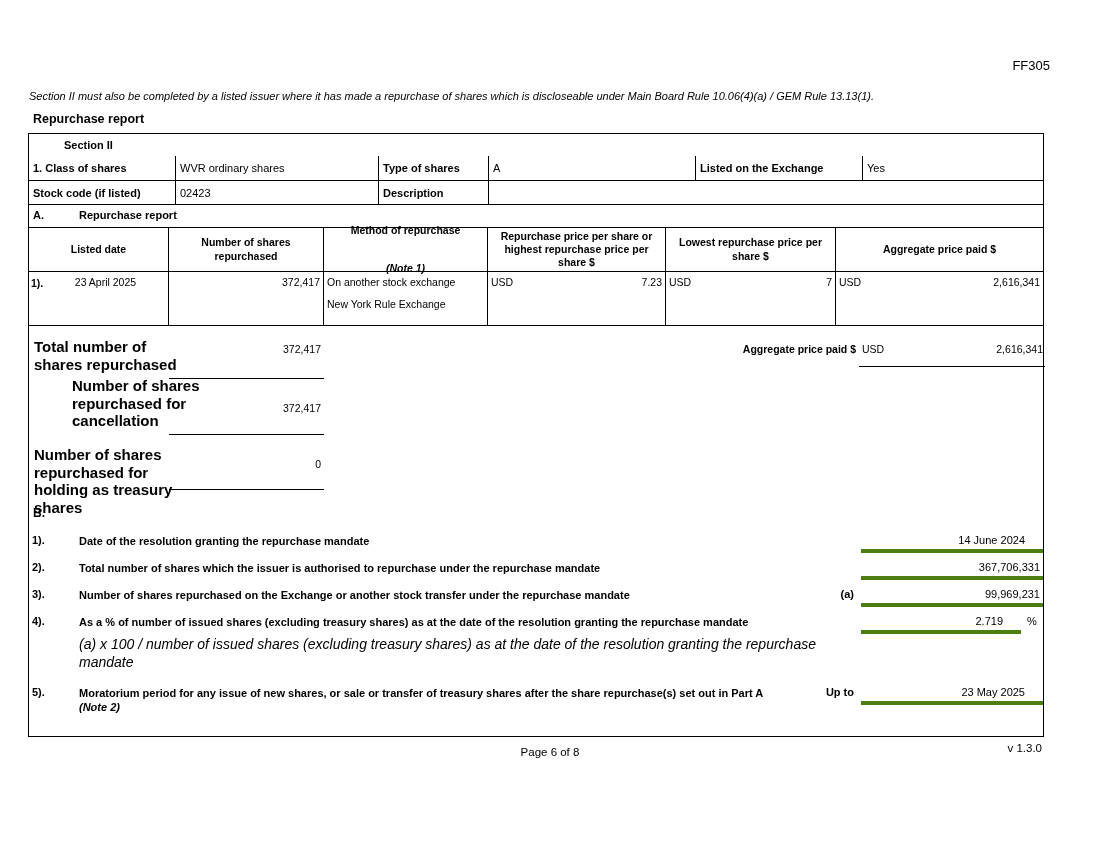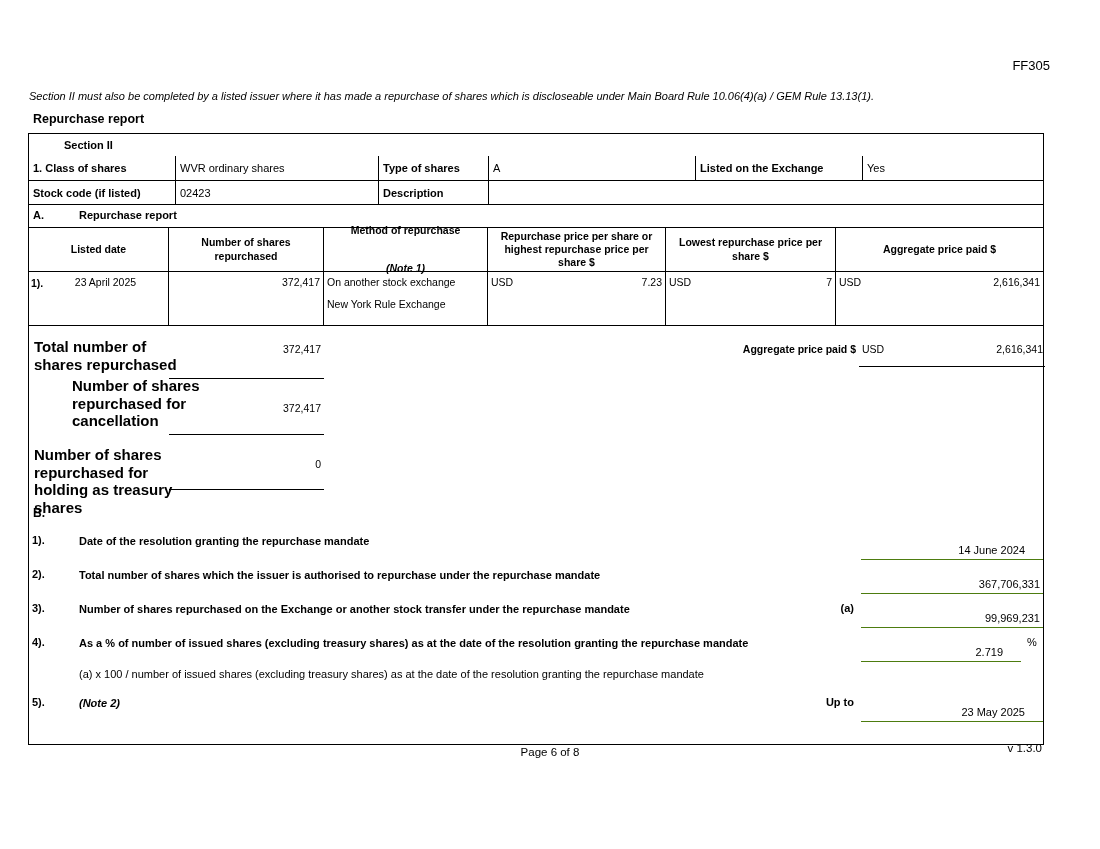--- a/index.html
+++ b/index.html
@@ -54,24 +54,24 @@
   .ln-agg{left:830px; top:40px; width:186px;}
   .tl-cancel{left:5px; top:51px;margin-left:38px;}  .tv-cancel{left:140px; top:76px;} .ln-cancel{left:140px; top:108px; width:155px;}
   .tl-treas{left:5px; top:100px;margin-top:20px;}  .tv-treas{left:140px; top:132px;} .ln-treas{left:140px; top:163px; width:155px;}
 
   .part-b { padding:10px 0 14px 2px; }
   .pb-head { display:flex; font-weight:bold; font-size:12px; margin-bottom:14px; }
   .pb-head .idx48 { width:46px; }
   .pb-item { display:flex; align-items:flex-start; margin-bottom:8px; }
   .pb-idx { width:48px; font-weight:bold; flex-shrink:0; padding-left:1px; }
   .pb-text { flex:1; font-weight:bold; padding-right:12px; line-height:1.3; }
-  .pb-sub { font-weight:normal; font-size:11px; margin-top:17px; }
+  .pb-sub { font-weight:normal; font-style:italic; font-size:14px; margin-top:6px; }
   .pb-note { font-style:italic; }
   .pb-pre { font-weight:bold; margin-right:7px; white-space:nowrap; flex-shrink:0; }
-  .pb-value { width:182px; flex-shrink:0; border-bottom:1px solid #4d7c0f; text-align:right; padding:0 3px 3px 0;margin-top:10px; }
+  .pb-value { width:182px; flex-shrink:0; border-bottom:4px solid #4d7c0f; text-align:right; padding:0 3px 3px 0; }
   .pb-value.pad { padding-right:18px; }
   .pb-value.narrow { width:160px; }
   .pb-suffix { width:22px; flex-shrink:0; padding-left:6px; }
   .pb-item.gap { margin-top:14px; }
 
   .footer-page { position:absolute; top:746px; left:0; width:1100px; text-align:center; font-size:11.5px; }
   .footer-version { position:absolute; top:742px; right:58px; font-size:11.5px; }
 </style>
 </head>
 <body>
@@ -194,20 +194,21 @@
           <span>As a % of number of issued shares (excluding treasury shares) as at the date of the resolution granting the repurchase mandate</span>
           <span class="pb-sub" style="display:block">(a) x 100 / number of issued shares (excluding treasury shares) as at the date of the resolution granting the repurchase mandate</span>
         </span>
         <span class="pb-value narrow pad">2.719</span>
         <span class="pb-suffix">%</span>
       </div>
 
       <div class="pb-item gap">
         <span class="pb-idx">5).</span>
         <span class="pb-text">
+          <span>Moratorium period for any issue of new shares, or sale or transfer of treasury shares after the share repurchase(s) set out in Part A</span>
           <span class="pb-note" style="display:block">(Note 2)</span>
         </span>
         <span class="pb-pre">Up to</span>
         <span class="pb-value pad">23 May 2025</span>
       </div>
     </div>
   </div>
 
   <div class="footer-page">Page 6 of 8</div>
   <div class="footer-version">v 1.3.0</div>

